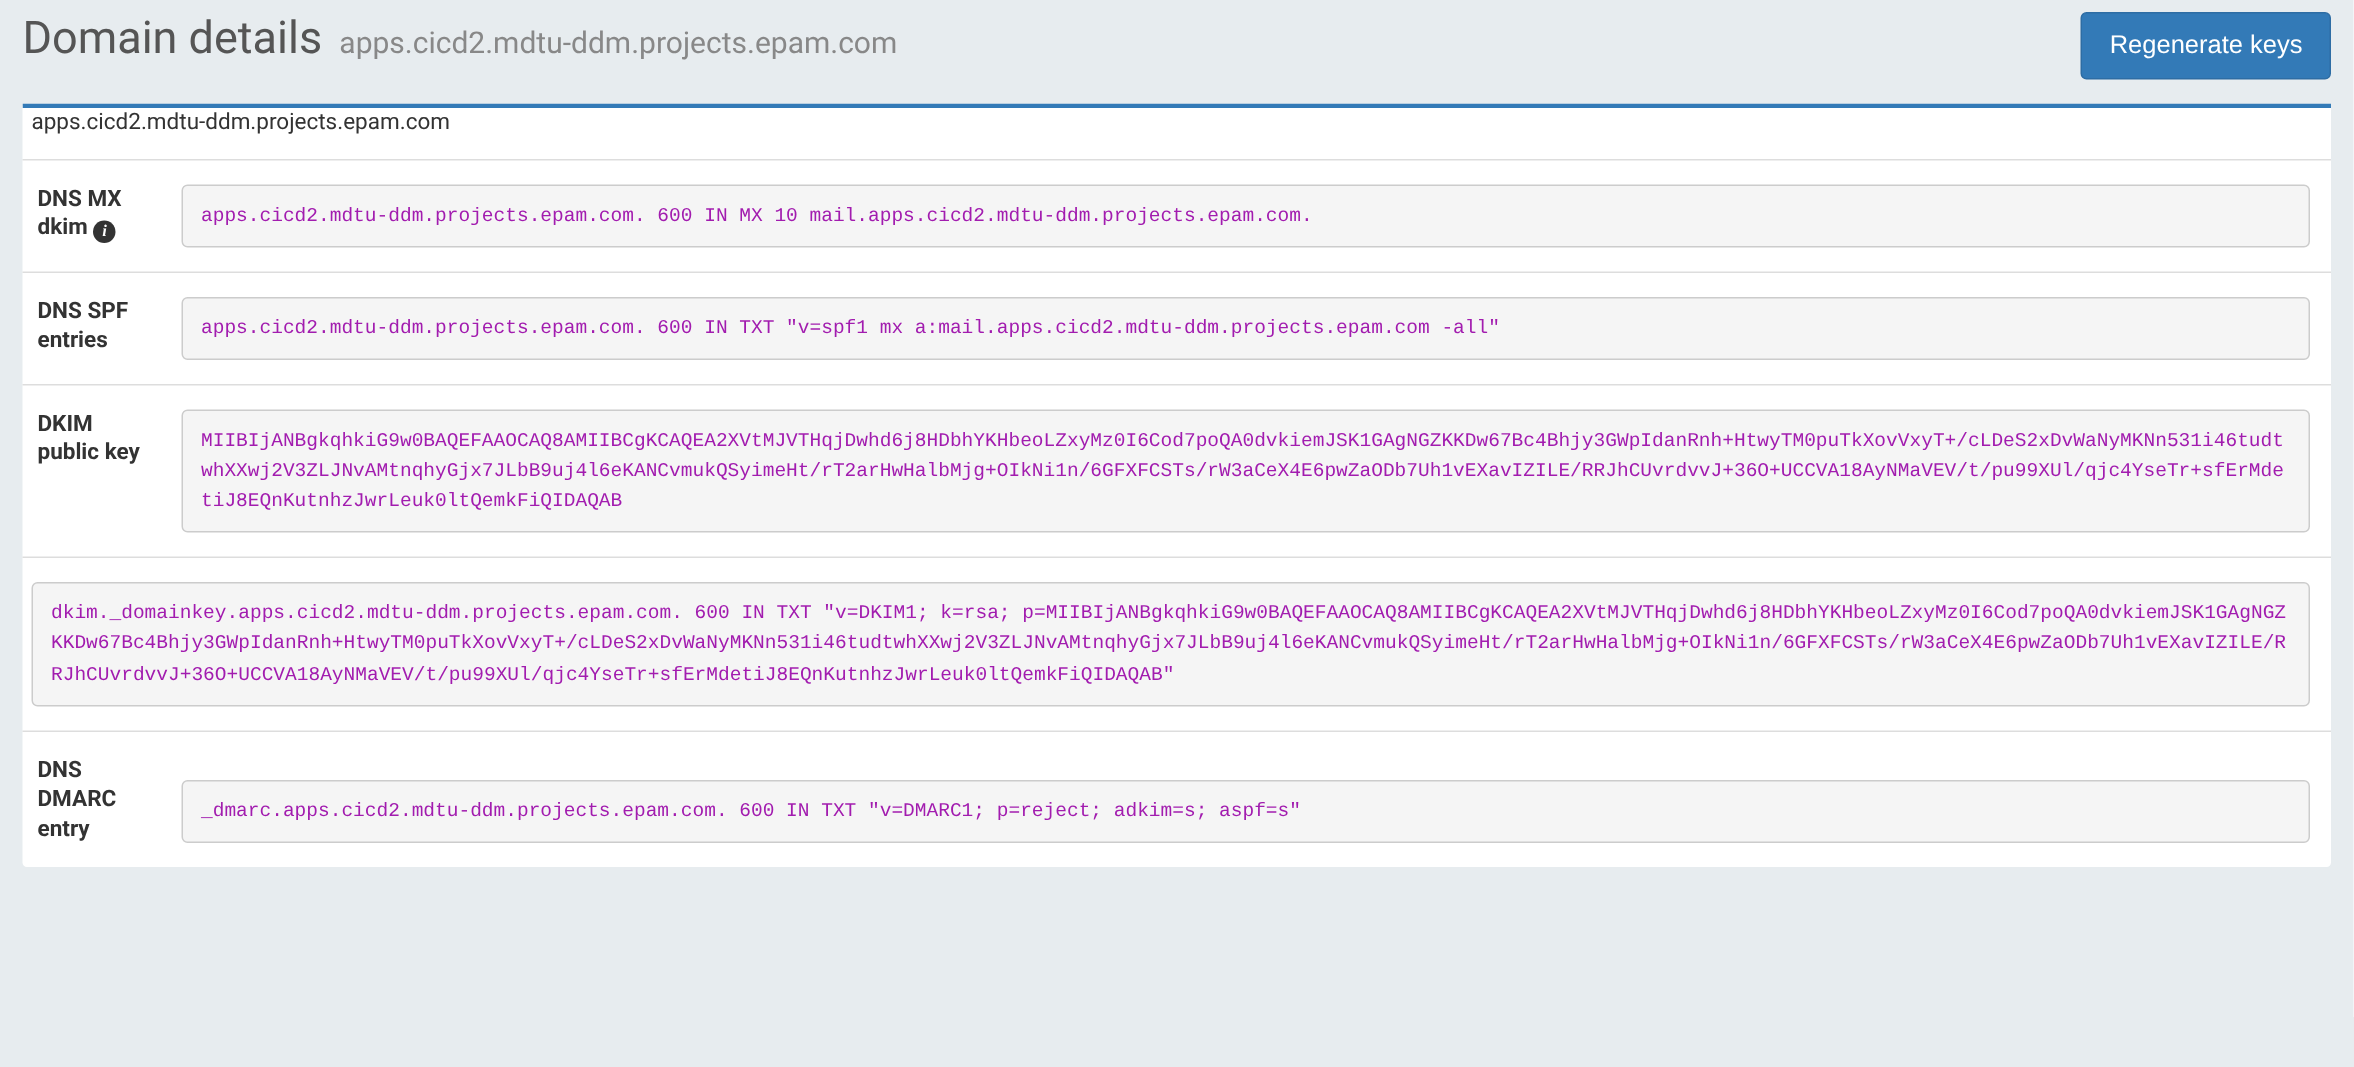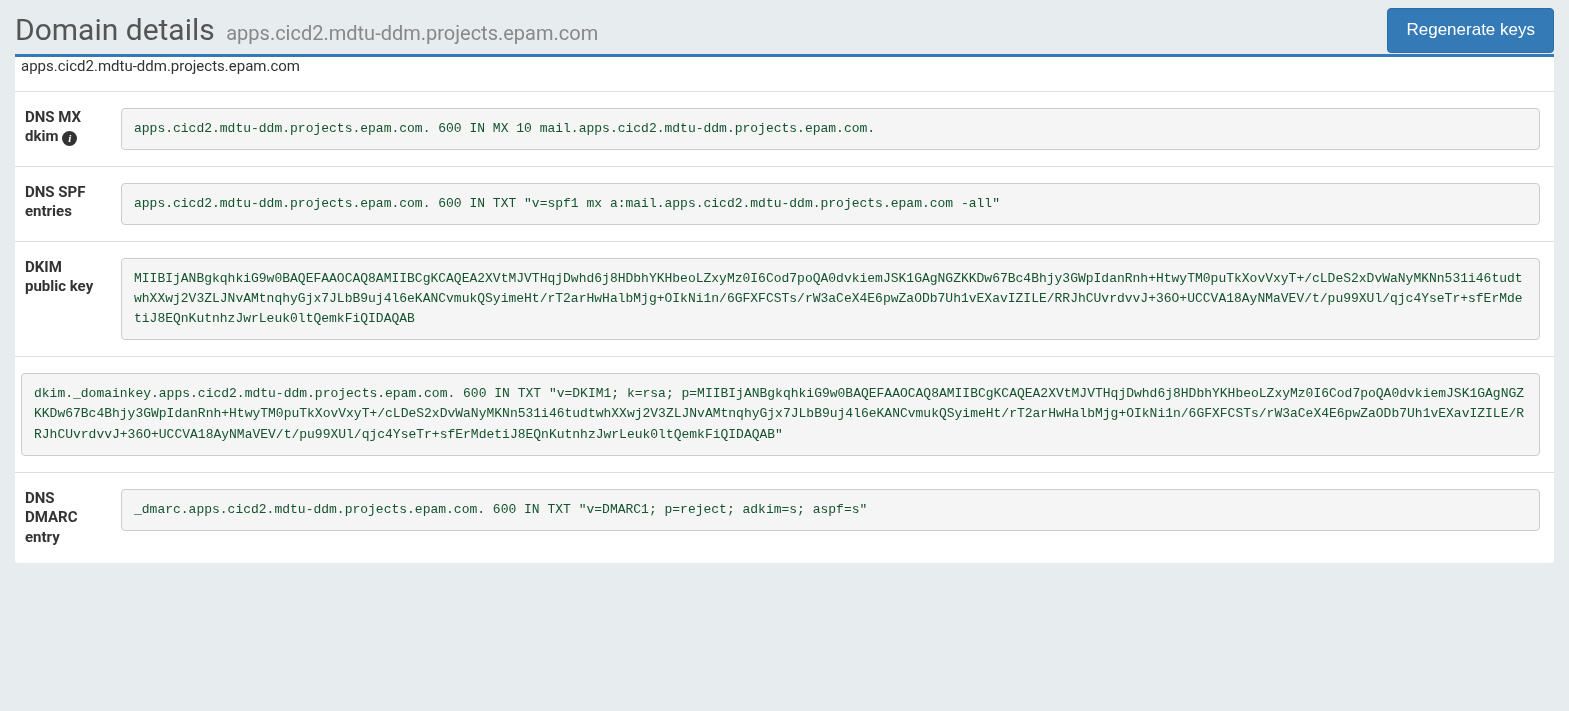--- a/index.html
+++ b/index.html
@@ -6,22 +6,22 @@
     body {
       font-family: -apple-system, BlinkMacSystemFont, "Segoe UI", Roboto, "Helvetica Neue", Arial, sans-serif;
       background: #e7ecef;
       padding: 0 15px;
       color: #333;
       font-size: 14px;
     }
     .header-row {
       display: flex;
       justify-content: space-between;
-      align-items: center;
-      padding: 8px 0 1px 0;
+      align-items: flex-start;
+      padding: 8px 0 16px 0;
     }
     .page-title {
       font-size: 30px;
       font-weight: 400;
       color: #555;
       line-height: 1.2;
     }
     .page-title .subtitle {
       font-size: 20px;
       color: #888;
@@ -41,21 +41,21 @@
     .panel {
       border-top: 3px solid #337ab7;
       background: #fff;
       border-radius: 0 0 3px 3px;
       margin-bottom: 20px;
     }
     .row {
       display: flex;
       border-bottom: 1px solid #ddd;
     }
-    .row:last-child { border-bottom: none; }
+    .row:last-child { border-bottom: none; align-items: flex-end; }
     .row-label {
       width: 100px;
       flex: 0 0 100px;
       padding: 16px 10px 16px 10px;
       font-weight: 700;
       color: #333;
       font-size: 15px;
       line-height: 1.3;
       word-wrap: break-word;
     }
@@ -70,21 +70,21 @@
       padding-top: 0;
     }
     pre.code-box {
       background: #f5f5f5;
       border: 1px solid #ccc;
       border-radius: 4px;
       padding: 10px 12px;
       font-family: Menlo, Monaco, Consolas, "Courier New", monospace;
       font-size: 13px;
       line-height: 1.55;
-      color: #14532d;
+      color: #a21caf;
       white-space: pre-wrap;
       word-break: break-all;
       overflow-wrap: break-word;
     }
     .info-icon {
       display: inline-block;
       width: 15px;
       height: 15px;
       background: #333;
       color: #fff;

